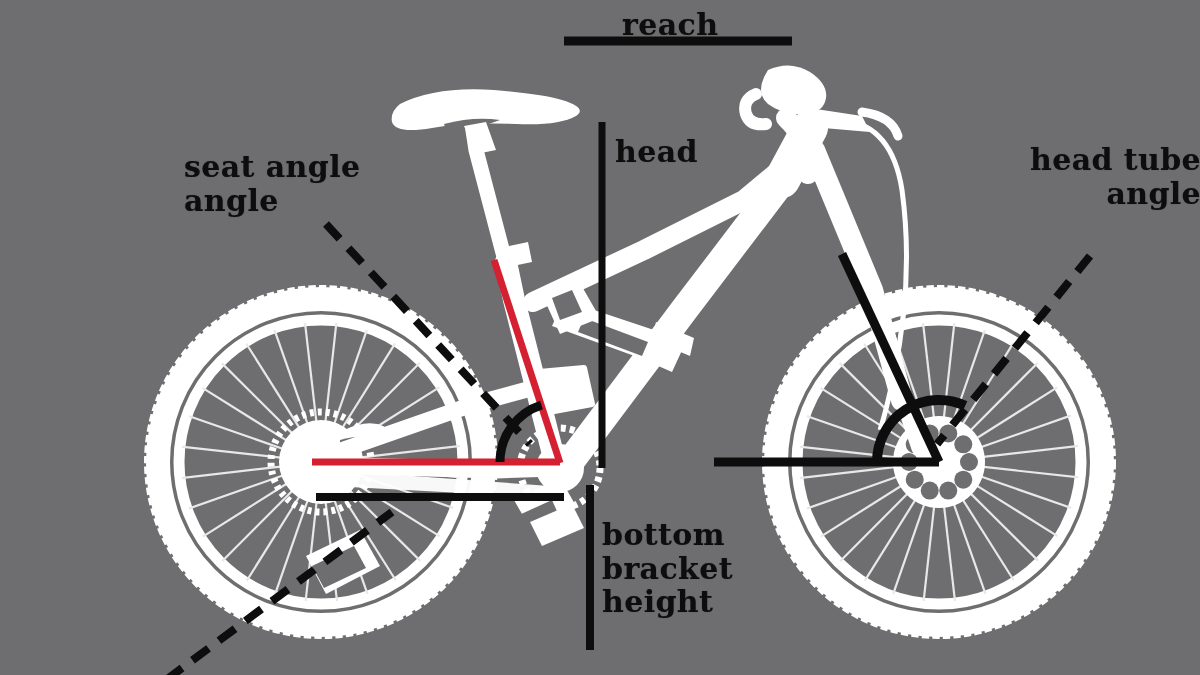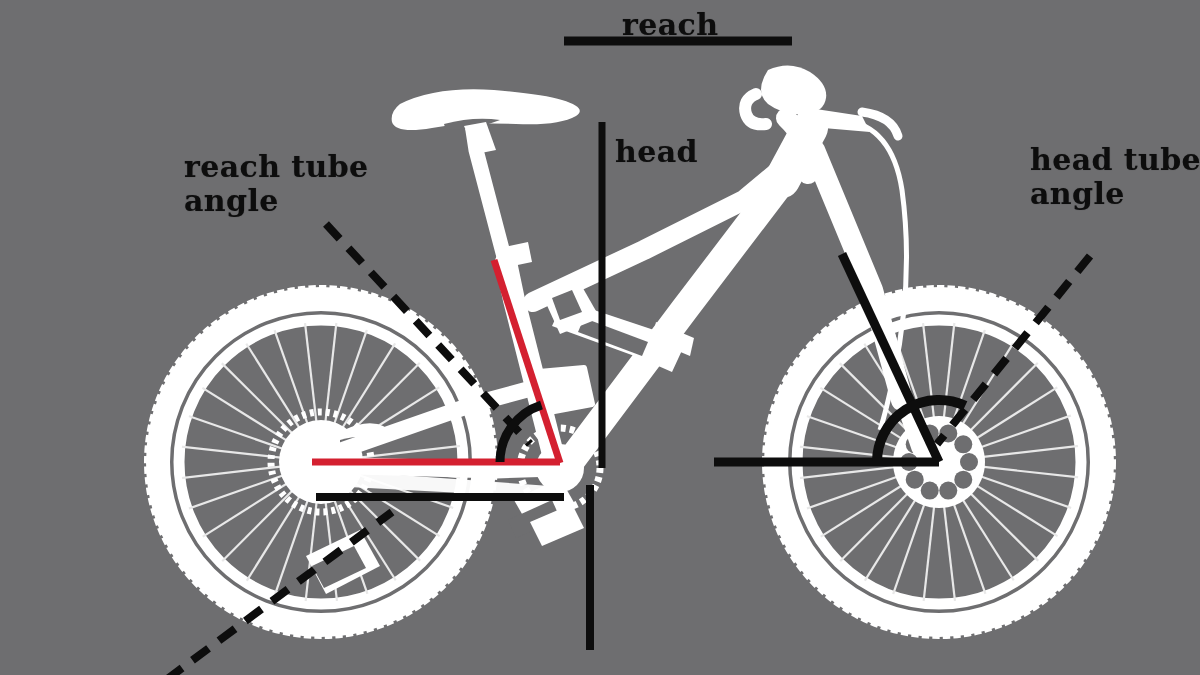--- a/index.html
+++ b/index.html
@@ -30,21 +30,21 @@
     font-weight: 700;
     font-size: 30px;
     line-height: 1.12;
     letter-spacing: 0.4px;
     white-space: pre;
     text-shadow: 0 0 1px rgba(0,0,0,0.35);
   }
   #lbl-reach   { left: 578px; top: 8px; }
   #lbl-stack   { left: 571px; top: 135px; }
   #lbl-seat    { left: 140px; top: 150px; }
-  #lbl-head    { left: 986px; top: 143px; }
+  #lbl-head    { left: 986px; top: 143px; text-align: right; }
   #lbl-bbh     { left: 558px; top: 518px; }
 </style>
 </head>
 <body>
 
 <div id="stage">
 
   <svg id="art" viewBox="0 0 1200 675" xmlns="http://www.w3.org/2000/svg">
 
     <defs>
@@ -235,20 +235,23 @@
         <line x1="670" y1="462" x2="895" y2="462" stroke="#0d0d0d" stroke-width="9" stroke-linecap="butt"></line>
         <path d="M833,462 A62,62 0 0 1 921.2023322279234,405.8089172037277" fill="none" stroke="#0d0d0d" stroke-width="10" stroke-linecap="butt"></path>
       </g>
 
   </svg>
 
   <div class="lbl" id="lbl-reach">reach</div>
 
   <div class="lbl" id="lbl-stack">head</div>
 
-  <div class="lbl" id="lbl-seat">reach tube
+  <div class="lbl" id="lbl-seat">seat angle
 angle</div>
 
   <div class="lbl" id="lbl-head">head tube
 angle</div>
 
+  <div class="lbl" id="lbl-bbh">bottom
+bracket
+height</div>
 
 </div>
 
 </body></html>

